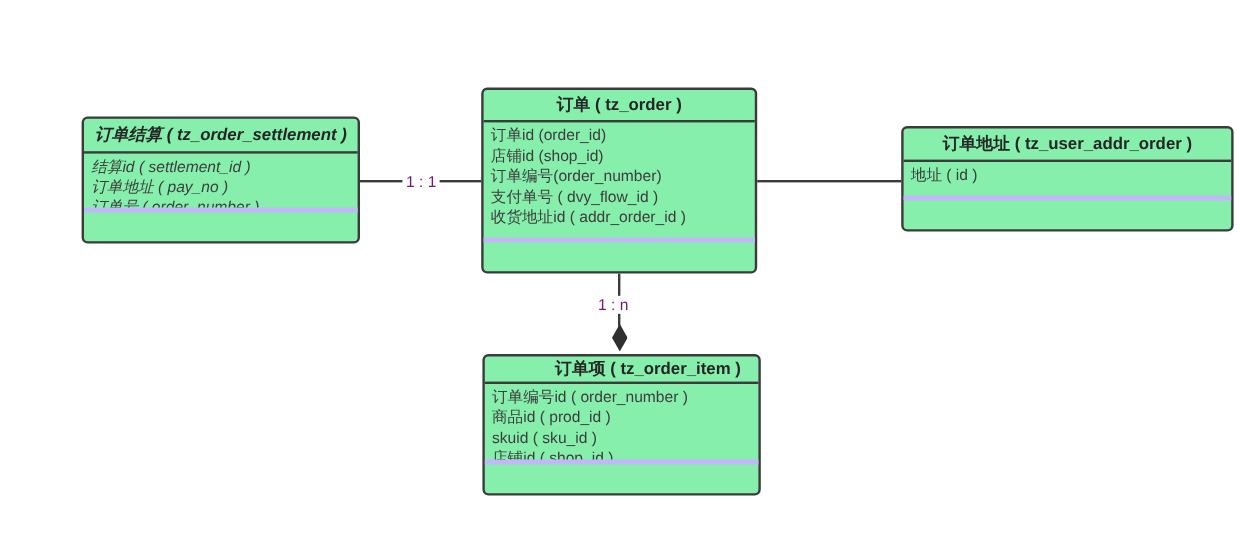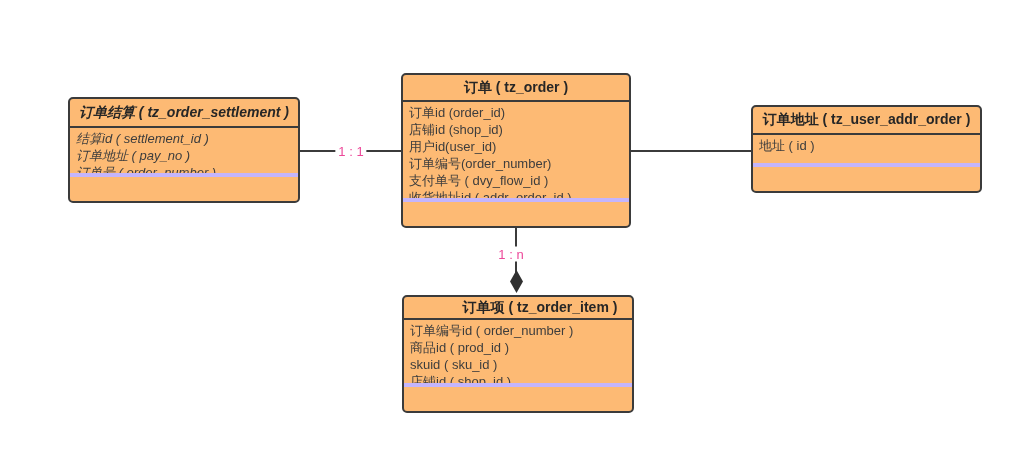--- a/index.html
+++ b/index.html
@@ -13,21 +13,21 @@
     height: 460px;
     background: #ffffff;
     font-family: "Liberation Sans", "DejaVu Sans", sans-serif;
     overflow: hidden;
   }
   .entity {
     position: absolute;
     box-sizing: border-box;
     border: 2px solid #3b3b3b;
     border-radius: 5px;
-    background: #fdba74;
+    background: #86efac;
     display: flex;
     flex-direction: column;
     color: #3d3d3d;
   }
   .entity-title {
     box-sizing: border-box;
     border-bottom: 2px solid #3b3b3b;
     font-size: 14px;
     font-weight: bold;
     color: #262626;
@@ -60,21 +60,21 @@
     position: absolute;
     background: #3b3b3b;
   }
   .edge-label {
     position: absolute;
     transform: translate(-50%, -50%);
     background: #ffffff;
     padding: 0 3px;
     font-size: 13px;
     line-height: 15px;
-    color: #ec4899;
+    color: #701a75;
     white-space: nowrap;
   }
   .diamond {
     position: absolute;
     width: 13px;
     height: 23px;
     background: #303030;
     clip-path: polygon(50% 0, 100% 50%, 50% 100%, 0 50%);
   }
 </style>
@@ -99,29 +99,28 @@
       <div class="field">订单号 ( order_number )</div>
     </div>
     <div class="entity-footer"></div>
   </div>
 
   <div class="entity" style="left:401px; top:73px; width:230px; height:155px;">
     <div class="entity-title" style="height:27px;">订单 ( tz_order )</div>
     <div class="entity-fields">
       <div class="field">订单id (order_id)</div>
       <div class="field">店铺id (shop_id)</div>
-      <div class="field">用户id(user_id)</div>
       <div class="field">订单编号(order_number)</div>
       <div class="field">支付单号 ( dvy_flow_id )</div>
       <div class="field">收货地址id ( addr_order_id )</div>
     </div>
     <div class="entity-footer"></div>
   </div>
 
-  <div class="entity" style="left:751px; top:105px; width:231px; height:88px;">
+  <div class="entity" style="left:751px; top:105px; width:277px; height:88px;">
     <div class="entity-title" style="height:28px;">订单地址 ( tz_user_addr_order )</div>
     <div class="entity-fields">
       <div class="field">地址 ( id )</div>
     </div>
     <div class="entity-footer"></div>
   </div>
 
   <div class="entity" style="left:402px; top:295px; width:232px; height:118px;">
     <div class="entity-title" style="height:23px;padding-left:44px;">订单项 ( tz_order_item )</div>
     <div class="entity-fields">

